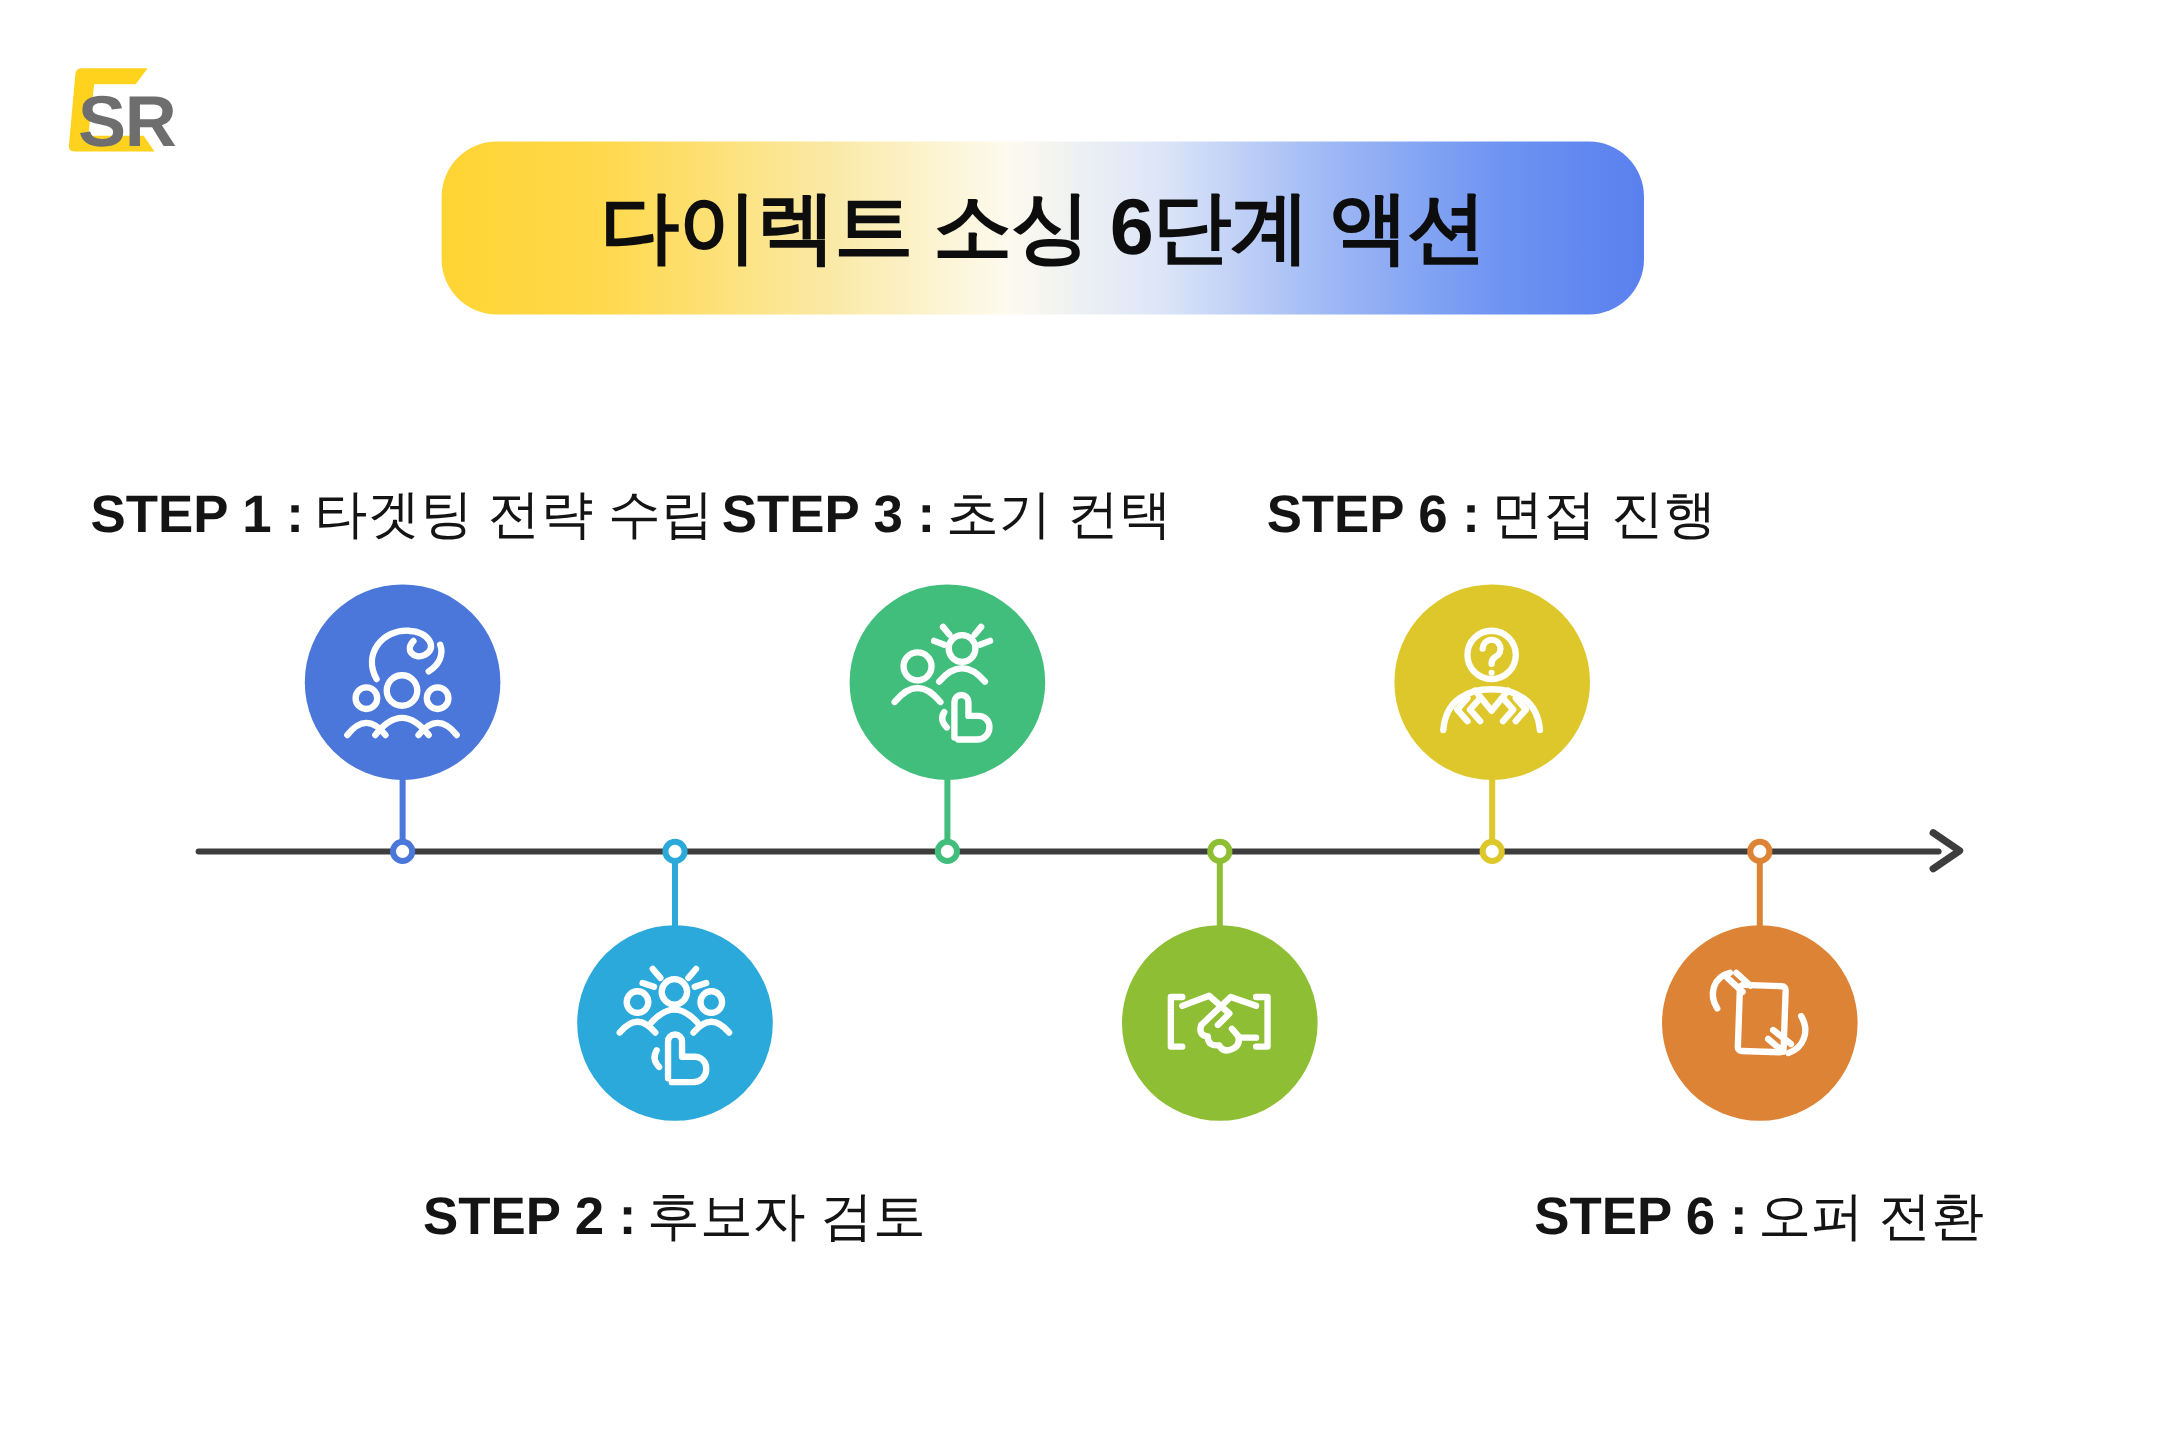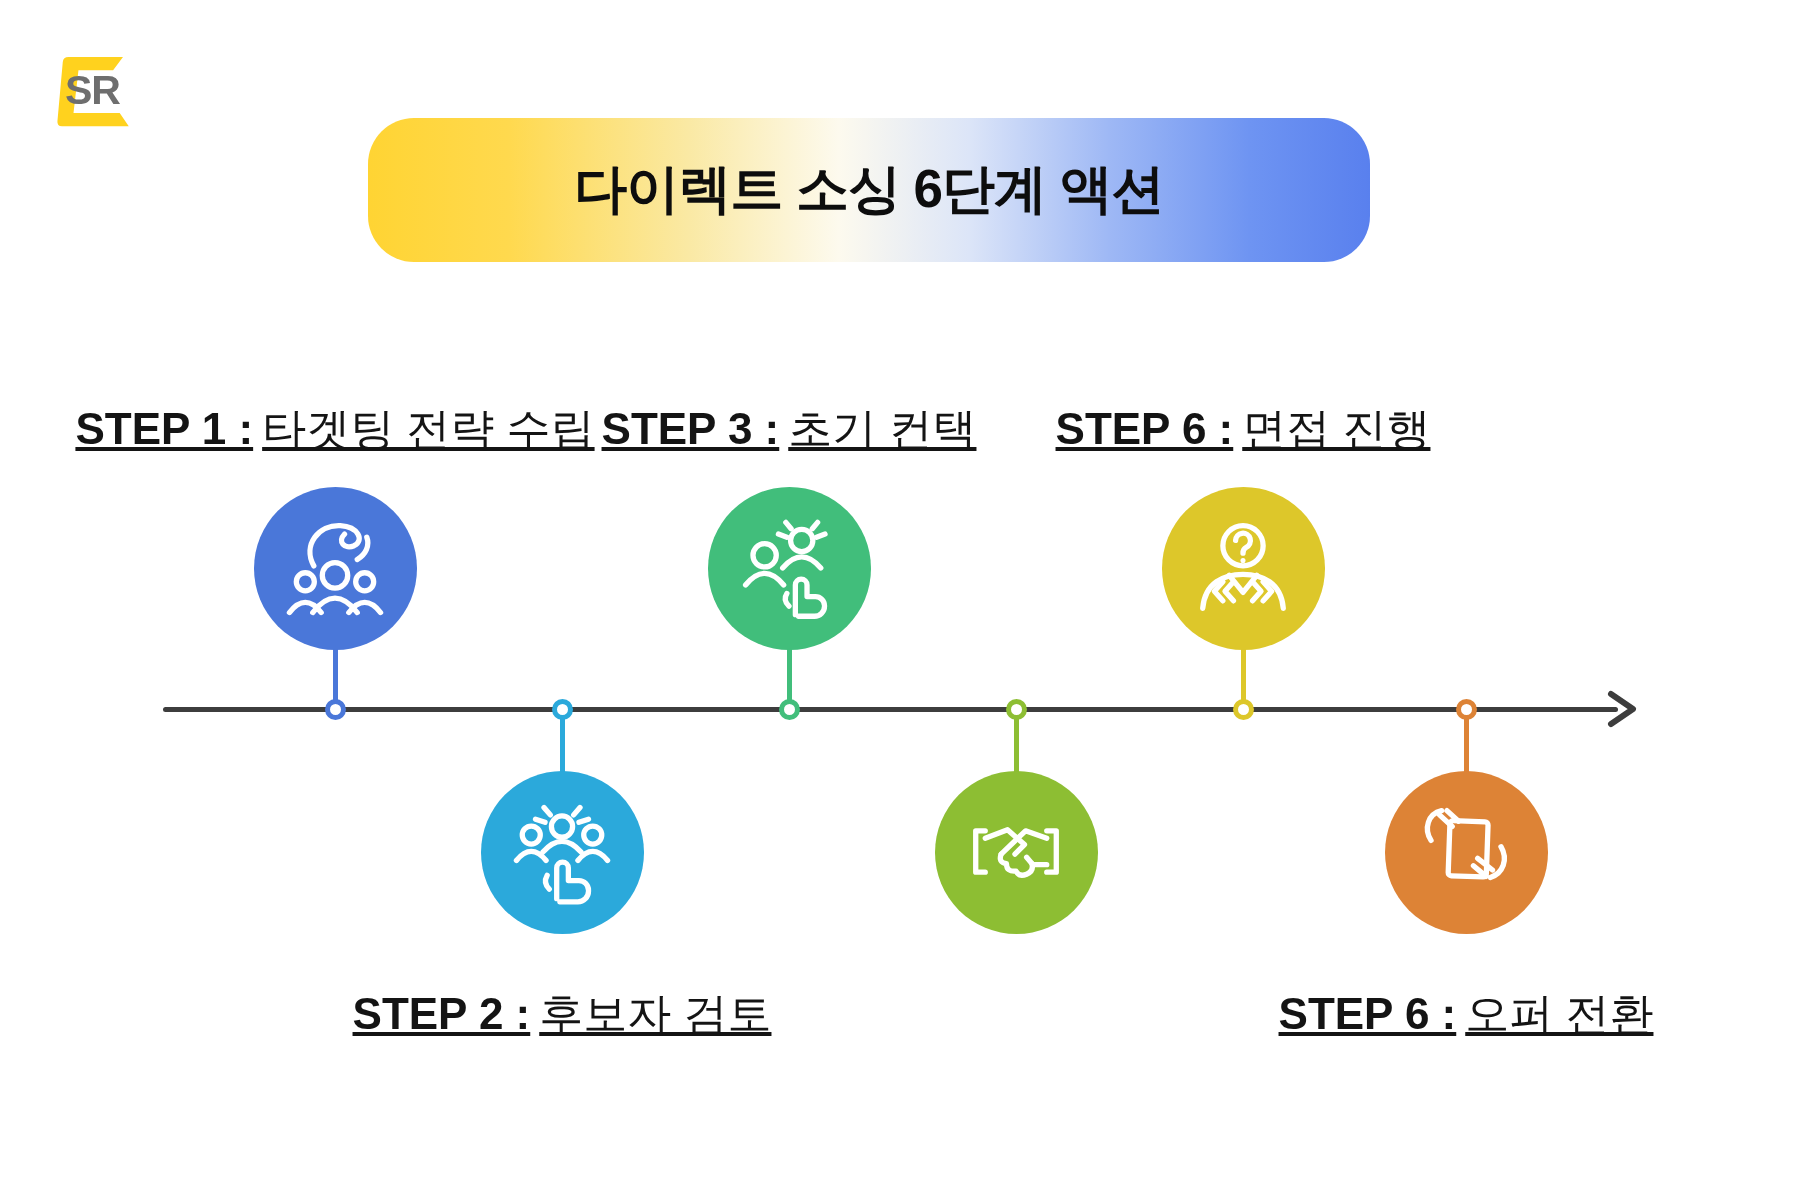--- a/index.html
+++ b/index.html
@@ -3,46 +3,46 @@
 <meta charset="utf-8">
 <style>
   * { margin:0; padding:0; box-sizing:border-box; }
   html,body { width:1800px; height:1200px; background:#ffffff; overflow:hidden;
     font-family:"Liberation Sans","DejaVu Sans",sans-serif; }
   .canvas { position:relative; width:1800px; height:1200px; background:#fff; }
 
   
   .logo { position:absolute; left:46px; top:52px; width:110px; height:90px; }
   .logo svg { position:absolute; left:0; top:0; }
-  .logo-text { position:absolute; left:19px; top:15px; font-size:41px; font-weight:700;
+  .logo-text { position:absolute; left:19px; top:15px; font-size:60px; font-weight:700;
     color:#6E6E6E; letter-spacing:-1px; }
 
   
   .banner { position:absolute; left:368px; top:118px; width:1002px; height:144px;
     border-radius:46px; display:flex; align-items:center; justify-content:center;
     background:linear-gradient(90deg,#FFD433 0%,#FFD94E 14%,#FAE9A4 32%,#FDFAEE 47%,
       #DCE5F8 60%,#9EB8F5 74%,#6E94F2 88%,#5980EE 100%); }
-  .banner-title { font-size:53px; font-weight:800; color:#0d0d0d; letter-spacing:-1px;
+  .banner-title { font-size:66px; font-weight:800; color:#0d0d0d; letter-spacing:-1px;
     white-space:nowrap; }
 
   
   .tl-line { position:absolute; left:163px; top:707px; width:1455px; height:5px;
     background:#3D3D3D; border-radius:3px; z-index:1; }
   .tl-arrow { position:absolute; left:1605px; top:688px; z-index:1; }
 
   
   .step { position:absolute; inset:0; pointer-events:none; }
   .circle { position:absolute; width:163px; height:163px; border-radius:50%;
     background:var(--c); display:flex; align-items:center; justify-content:center; z-index:2; }
   .circle svg { width:106px; height:106px; }
   .connector { position:absolute; width:5px; background:var(--c); z-index:1; }
   .dot { position:absolute; width:21px; height:21px; border-radius:50%;
     background:#fff; border:5px solid var(--c); z-index:3; }
   .label { position:absolute; width:620px; text-align:center; white-space:nowrap;
-    color:#141414; font-size:44px; line-height:58px; height:58px;text-decoration:underline; }
+    color:#141414; font-size:44px; line-height:58px; height:58px; }
   .label .step-strong { font-weight:800; }
   .label .step-name  { font-weight:500; margin-left:9px; }
 
   svg.icon path, svg.icon circle, svg.icon rect { fill:none; stroke:#fff;
     stroke-width:5; stroke-linecap:round; stroke-linejoin:round; }
   svg.icon .fdot { fill:#fff; stroke:none; }
 </style>
 </head>
 <body>
 

